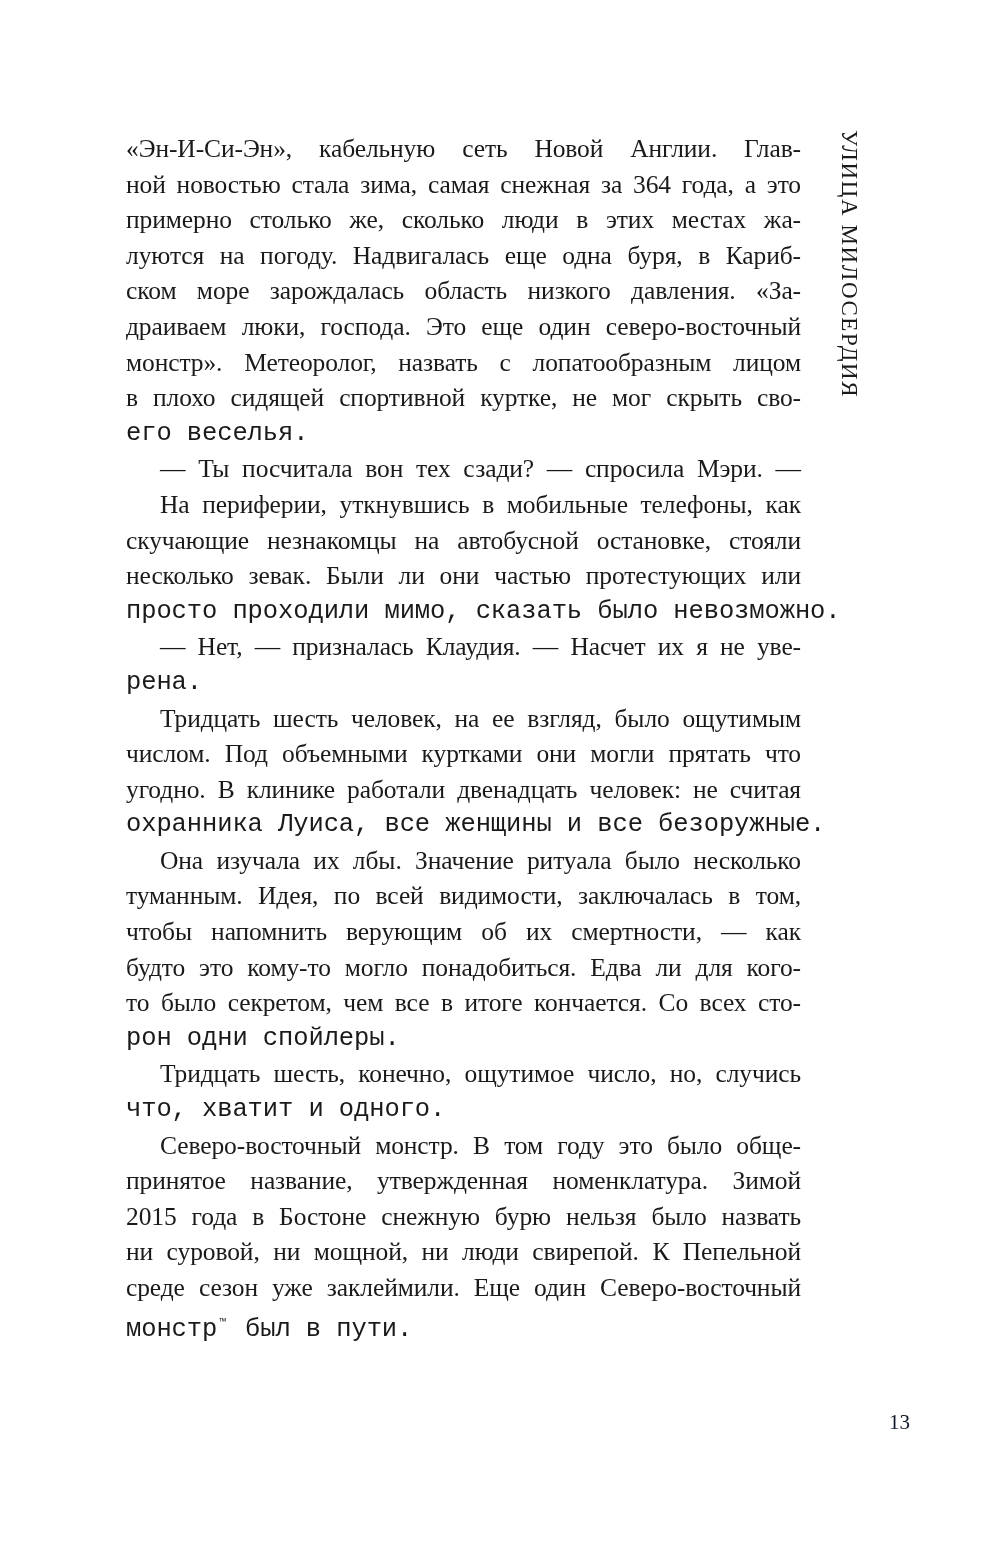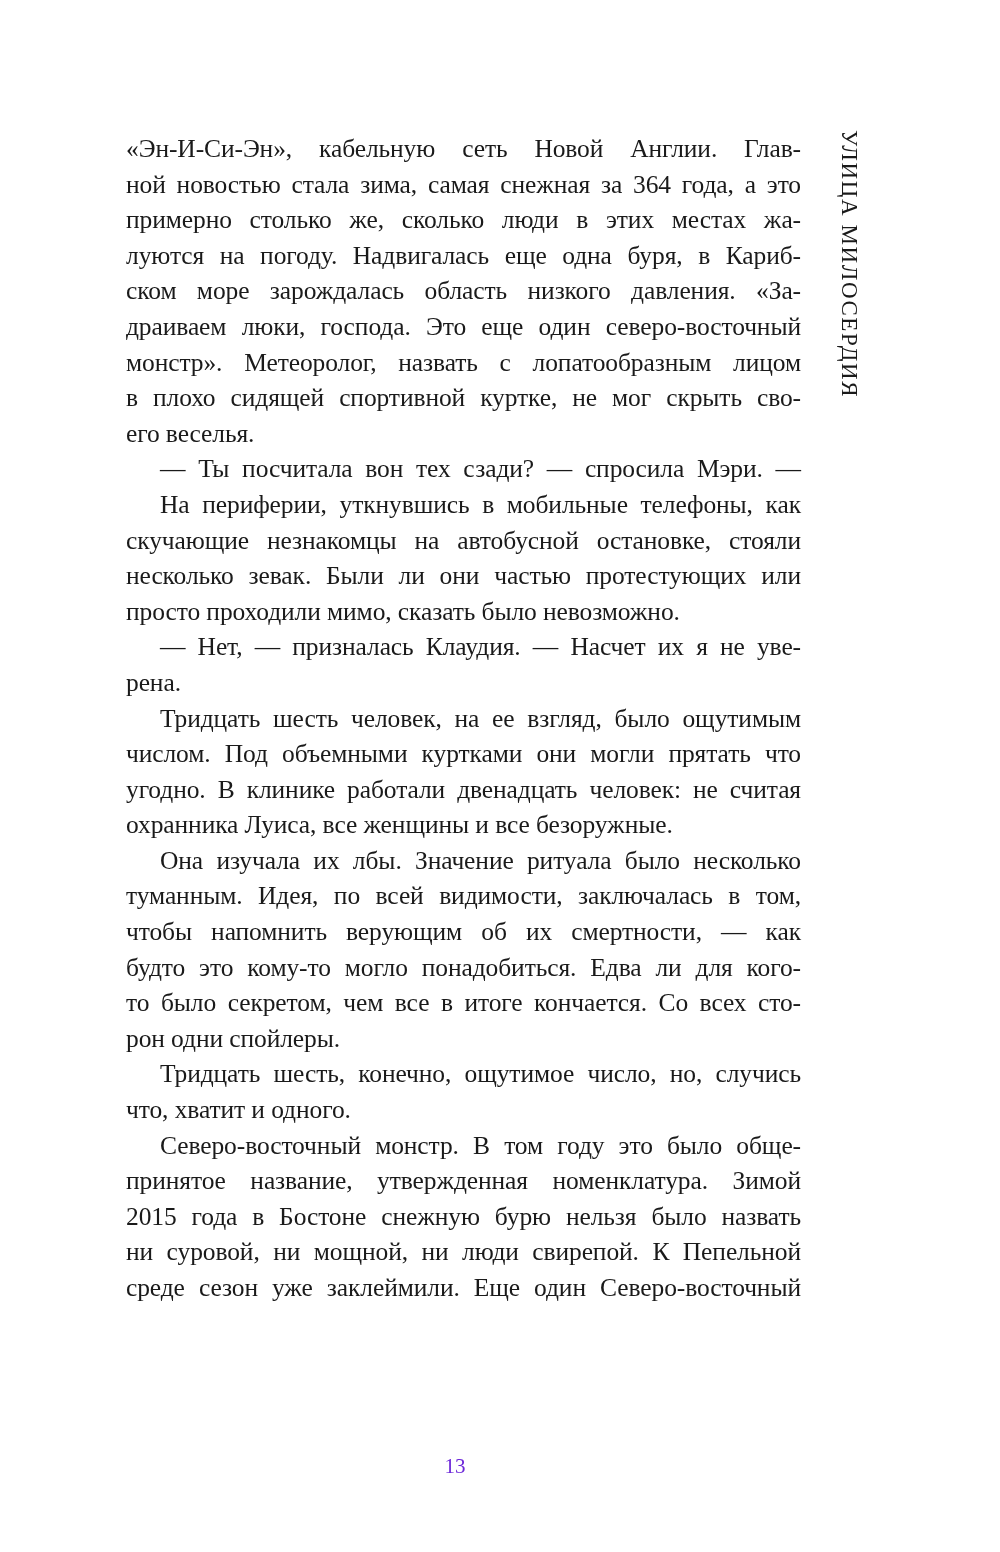--- a/index.html
+++ b/index.html
@@ -33,20 +33,21 @@
     }
     .line {
       display: block;
       height: 35.6px;
       white-space: nowrap;
       text-align: justify;
       text-align-last: justify;
     }
     .line.last {
       text-align-last: left;
+      font-family: Liberation Mono, monospace;
     }
     .line.indent {
       padding-left: 34px;
     }
     .seg-italic {
     }
     .tm {
       font-size: 11px;
       vertical-align: 10px;
       letter-spacing: 0;
@@ -69,24 +70,23 @@
       white-space: nowrap;
       font-size: 23px;
       letter-spacing: 1.6px;
       color: #1a1a1a;
     }
     .page-number {
       position: absolute;
       left: 0;
       width: 910px;
       top: 1410px;
-      text-align: center;
+      text-align: right;
       font-size: 21px;
-      color: #6d28d9;
-      margin-top: 44px;
+      color: #0f172a;
     }
   </style>
 </head>
 <body>
 
 <div class="page">
 
   <div class="running-header">
     <span>УЛИЦА МИЛОСЕРДИЯ</span>
   </div>
@@ -118,17 +118,18 @@
       <span class="line"><span>будто это кому-то могло понадобиться. Едва ли для кого-</span></span>
       <span class="line"><span>то было секретом, чем все в итоге кончается. Со всех сто-</span></span>
       <span class="line last"><span>рон одни спойлеры.</span></span>
       <span class="line indent"><span>Тридцать шесть, конечно, ощутимое число, но, случись</span></span>
       <span class="line last"><span>что, хватит и одного.</span></span>
       <span class="line indent"><span class="seg-italic">Северо-восточный монстр.</span><span> В том году это было обще-</span></span>
       <span class="line"><span>принятое название, утвержденная номенклатура. Зимой</span></span>
       <span class="line"><span>2015 года в Бостоне снежную бурю нельзя было назвать</span></span>
       <span class="line"><span>ни суровой, ни мощной, ни люди свирепой. К Пепельной</span></span>
       <span class="line"><span>среде сезон уже заклеймили. Еще один Северо-восточный</span></span>
+      <span class="line last"><span>монстр</span><span class="tm">™</span><span> был в пути.</span></span>
     </div>
 
   <div class="page-number">13</div>
 
 </div>
 
 </body></html>

